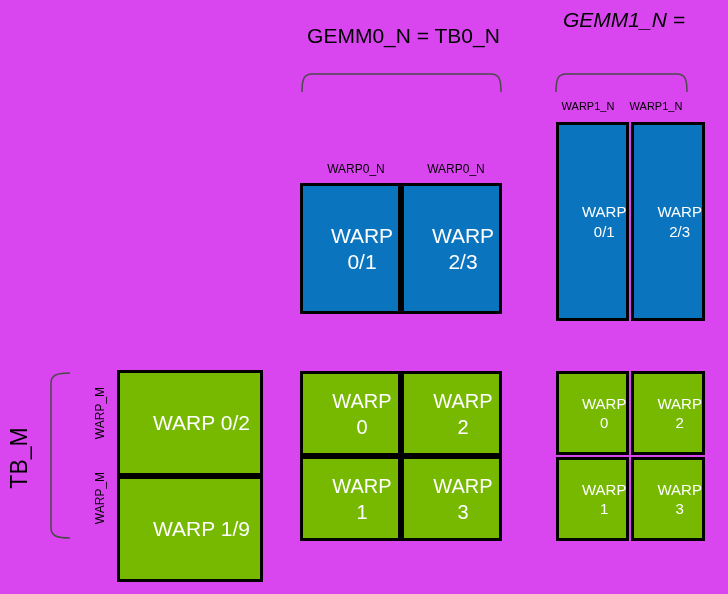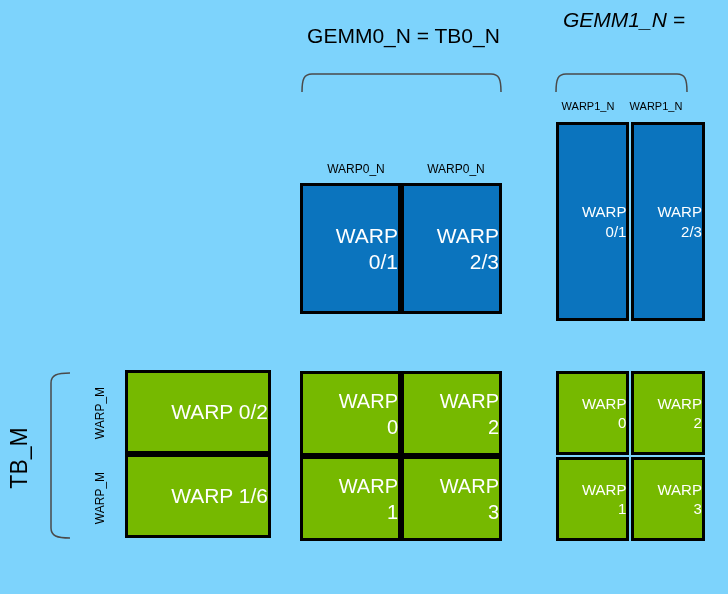--- a/index.html
+++ b/index.html
@@ -1,20 +1,20 @@
 <!DOCTYPE html>
 <html style="--blue: #0B74BE; --green: #76B900; --border: #000000; --bracket: #4a4a4a; --text-dark: #1a1a1a; --text-light: #ffffff;"><head>
 <meta charset="utf-8">
 <style>
   html, body { margin: 0; padding: 0; background: #ffffff; }
   .canvas {
     position: relative;
     width: 728px;
     height: 594px;
-    background: #7dd3fc;
+    background: #d946ef;
     overflow: hidden;
     font-family: "Liberation Sans", "DejaVu Sans", sans-serif;
     color: var(--text-dark, #1a1a1a);
   }
   .abs { position: absolute; }
 
   .title {
     font-size: 21px;
     line-height: 28px;
     color: #000000;
@@ -39,21 +39,21 @@
   }
 
   .group { display: grid; }
   .cols-2 { grid-template-columns: 1fr 1fr; }
   .rows-2 { grid-template-rows: 1fr 1fr; }
 
   .cell {
     border: 3px solid var(--border, #000);
     display: flex;
     flex-direction: column;
-    align-items: flex-end;
+    align-items: center;
     justify-content: center;
     text-align: center;
     color: var(--text-light, #fff);
     padding-left: 23px;
   }
   .cell.blue  { background: var(--blue, #0b74be); }
   .cell.green { background: var(--green, #76b900); }
 
   .t-lg { font-size: 21px; line-height: 26px; }
   .t-md { font-size: 20px; line-height: 26px; }
@@ -112,26 +112,26 @@
 
   <div class="abs tbm-label rot" style="left:-30px; top:444px; width:100px; height:28px;">TB_M</div>
 
   <svg class="abs bracket-svg" style="left:47px; top:372px;" width="25" height="168">
     <path d="M 23 1 C 10 1, 4 3, 4 11 L 4 156 C 4 164, 10 166, 23 166" fill="none" stroke="#4a4a4a" stroke-width="1.5"></path>
   </svg>
 
   <div class="abs small-label rot" style="left:56px; top:405px; width:90px; height:16px;">WARP_M</div>
   <div class="abs small-label rot" style="left:56px; top:490px; width:90px; height:16px;">WARP_M</div>
 
-  <div class="abs group rows-2" style="left:117px; top:370px; width:146px; height:168px; gap:0;margin-left:8px;">
+  <div class="abs group rows-2" style="left:117px; top:370px; width:146px; height:212px; gap:0;">
     <div class="cell green t-lg">
       <span>WARP 0/2</span>
     </div>
     <div class="cell green t-lg">
-      <span>WARP 1/6</span>
+      <span>WARP 1/9</span>
     </div>
   </div>
 
   <div class="abs group cols-2 rows-2" style="left:300px; top:371px; width:202px; height:170px; gap:0;">
     <div class="cell green t-md">
       <span>WARP</span>
       <span>0</span>
     </div>
     <div class="cell green t-md">
       <span>WARP</span>

